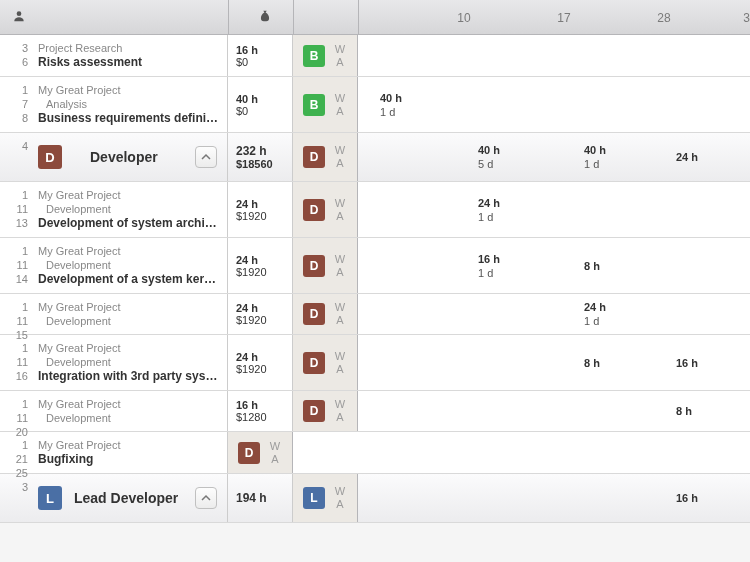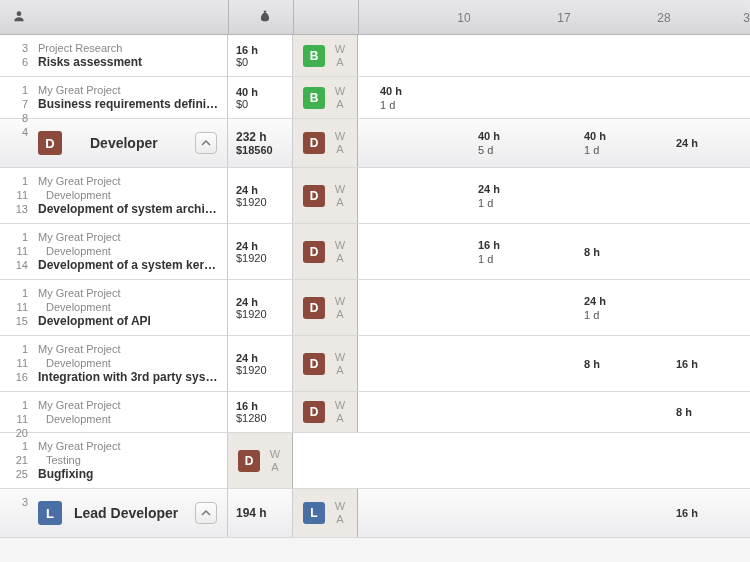--- a/index.html
+++ b/index.html
@@ -252,20 +252,21 @@
     </div>
     <div class="row">
       <div class="left">
         <div class="ids">
           <div>1</div>
           <div>7</div>
           <div>8</div>
         </div>
         <div class="text">
           <div class="meta">My Great Project</div>
+          <div class="meta" style="margin-left:8px">Analysis</div>
           <div class="title">Business requirements definition</div>
         </div>
       </div>
       <div class="cost">
         <div class="hrs">40 h</div>
         <div class="amt">$0</div>
       </div>
       <div class="role-col">
         <span class="mini-badge" style="background: rgb(63, 178, 79);">B</span>
         <div class="wa">
@@ -384,21 +385,20 @@
     <div class="row">
       <div class="left">
         <div class="ids">
           <div>1</div>
           <div>11</div>
           <div>15</div>
         </div>
         <div class="text">
           <div class="meta">My Great Project</div>
           <div class="meta" style="margin-left:8px">Development</div>
-          <div class="title">Development of API</div>
         </div>
       </div>
       <div class="cost">
         <div class="hrs">24 h</div>
         <div class="amt">$1920</div>
       </div>
       <div class="role-col">
         <span class="mini-badge" style="background: rgb(140, 74, 60);">D</span>
         <div class="wa">
           <span>W</span>
@@ -476,21 +476,20 @@
     </div>
     <div class="row">
       <div class="left">
         <div class="ids">
           <div>1</div>
           <div>21</div>
           <div>25</div>
         </div>
         <div class="text">
           <div class="meta">My Great Project</div>
-          <div class="meta" style="margin-left:8px">Testing</div>
           <div class="title">Bugfixing</div>
         </div>
       </div>
       <div class="role-col">
         <span class="mini-badge" style="background: rgb(140, 74, 60);">D</span>
         <div class="wa">
           <span>W</span>
           <span>A</span>
         </div>
       </div>

